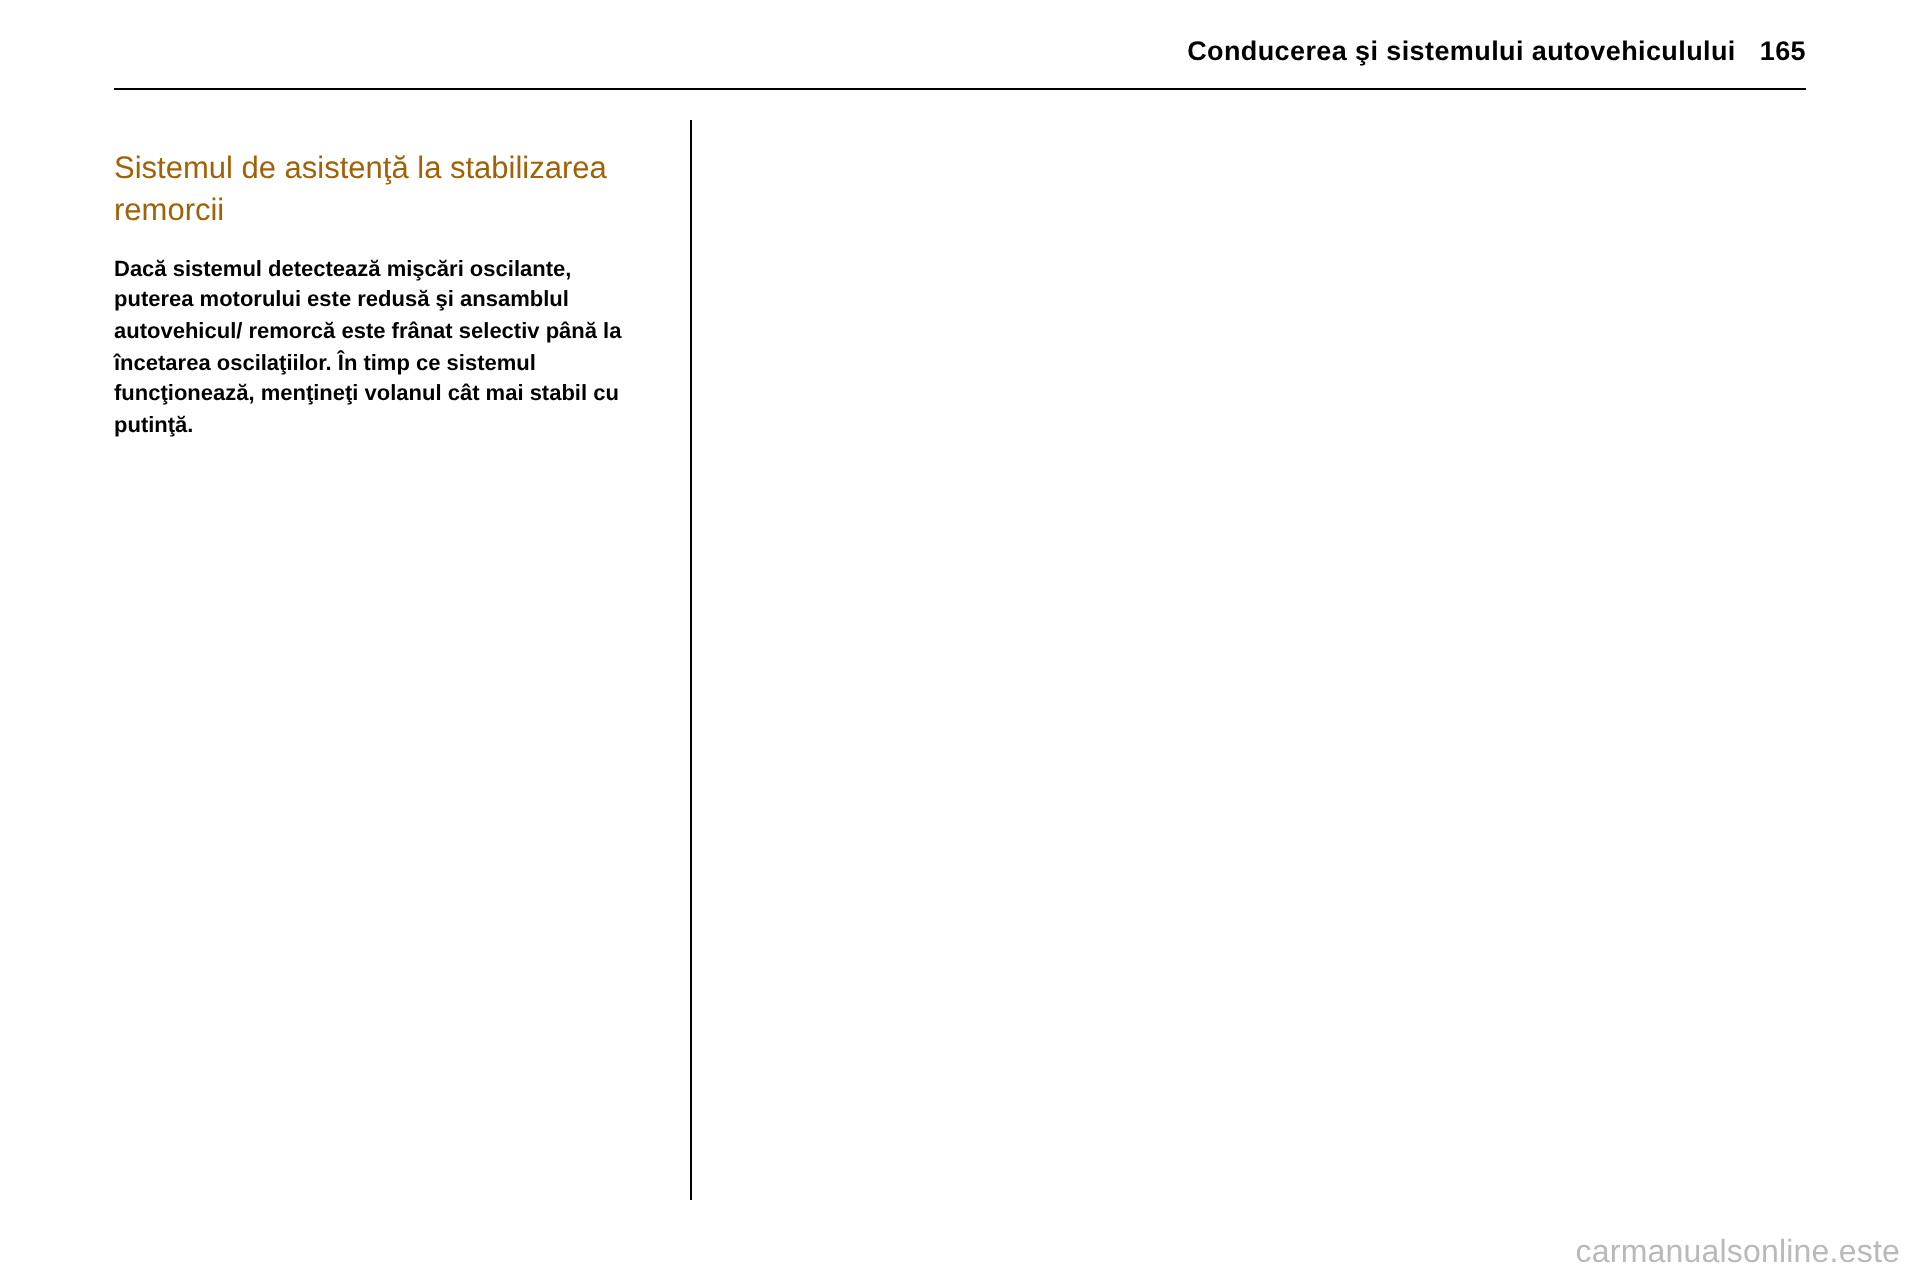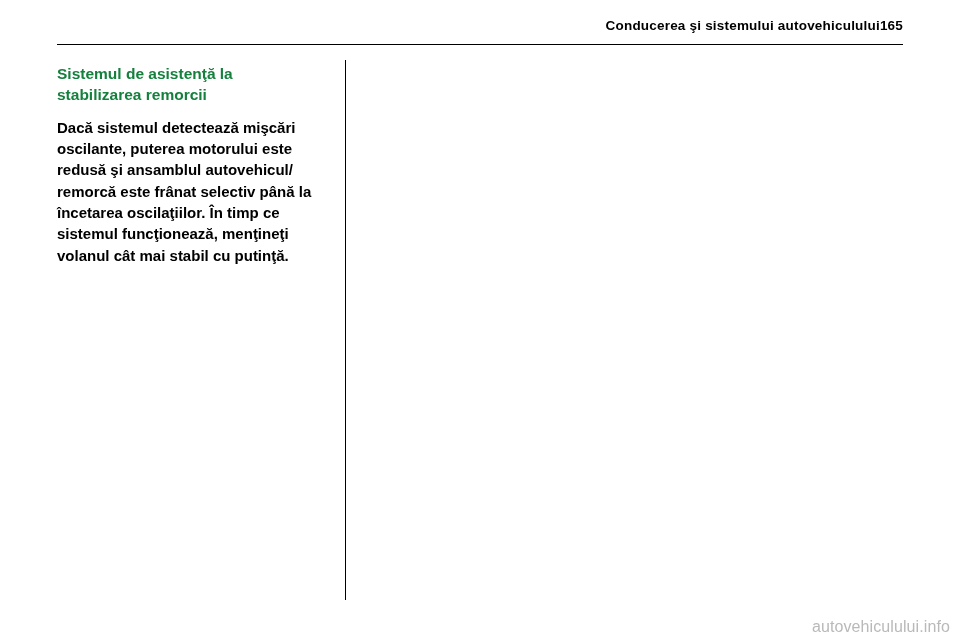--- a/index.html
+++ b/index.html
@@ -28,21 +28,21 @@
     top: 18px;
     width: 846px;
     text-align: right;
     font-size: 13.5px;
     font-weight: bold;
     color: #000000;
     letter-spacing: 0.2px;
     white-space: nowrap;
   }
   .header .page-num {
-    margin-left: 0px;
+    margin-left: 12px;
   }
   .header-rule {
     position: absolute;
     left: 57px;
     top: 44px;
     width: 846px;
     height: 1px;
     background: #000000;
   }
   .col-divider {
@@ -53,29 +53,29 @@
     height: 540px;
     background: #000000;
   }
   .column-left {
     position: absolute;
     left: 57px;
     top: 64px;
     width: 262px;
   }
   h1.section-title {
-    margin: 0 0 11px 0;
+    margin: 11px 0 11px 0;
     font-size: 15.5px;
     line-height: 1.35;
-    font-weight: bold;
-    color: #15803d;
+    font-weight: normal;
+    color: #a16207;
   }
   p.body-text {
     margin: 0 0 12px 0;
-    font-size: 15px;
+    font-size: 11px;
     line-height: 1.42;
     color: #000000;
     font-weight: bold;
   }
   p.body-text:last-child {
     margin-bottom: 0;
   }
   .ref-symbol {
     display: inline-block;
     font-weight: bold;
@@ -102,15 +102,15 @@
 
   <div class="header-rule"></div>
 
   <div class="col-divider"></div>
 
   <div class="column-left">
     <h1 class="section-title">Sistemul de asistenţă la stabilizarea remorcii</h1>
     <p class="body-text">Dacă sistemul detectează mişcări oscilante, puterea motorului este redusă şi ansamblul autovehicul/ remorcă este frânat selectiv până la încetarea oscilaţiilor. În timp ce sistemul funcţionează, menţineţi volanul cât mai stabil cu putinţă.</p>
   </div>
 
-  <div class="watermark">autovehiculului.info</div>
+  <div class="watermark">carmanualsonline.este</div>
 
 </div>
 
 </body></html>

